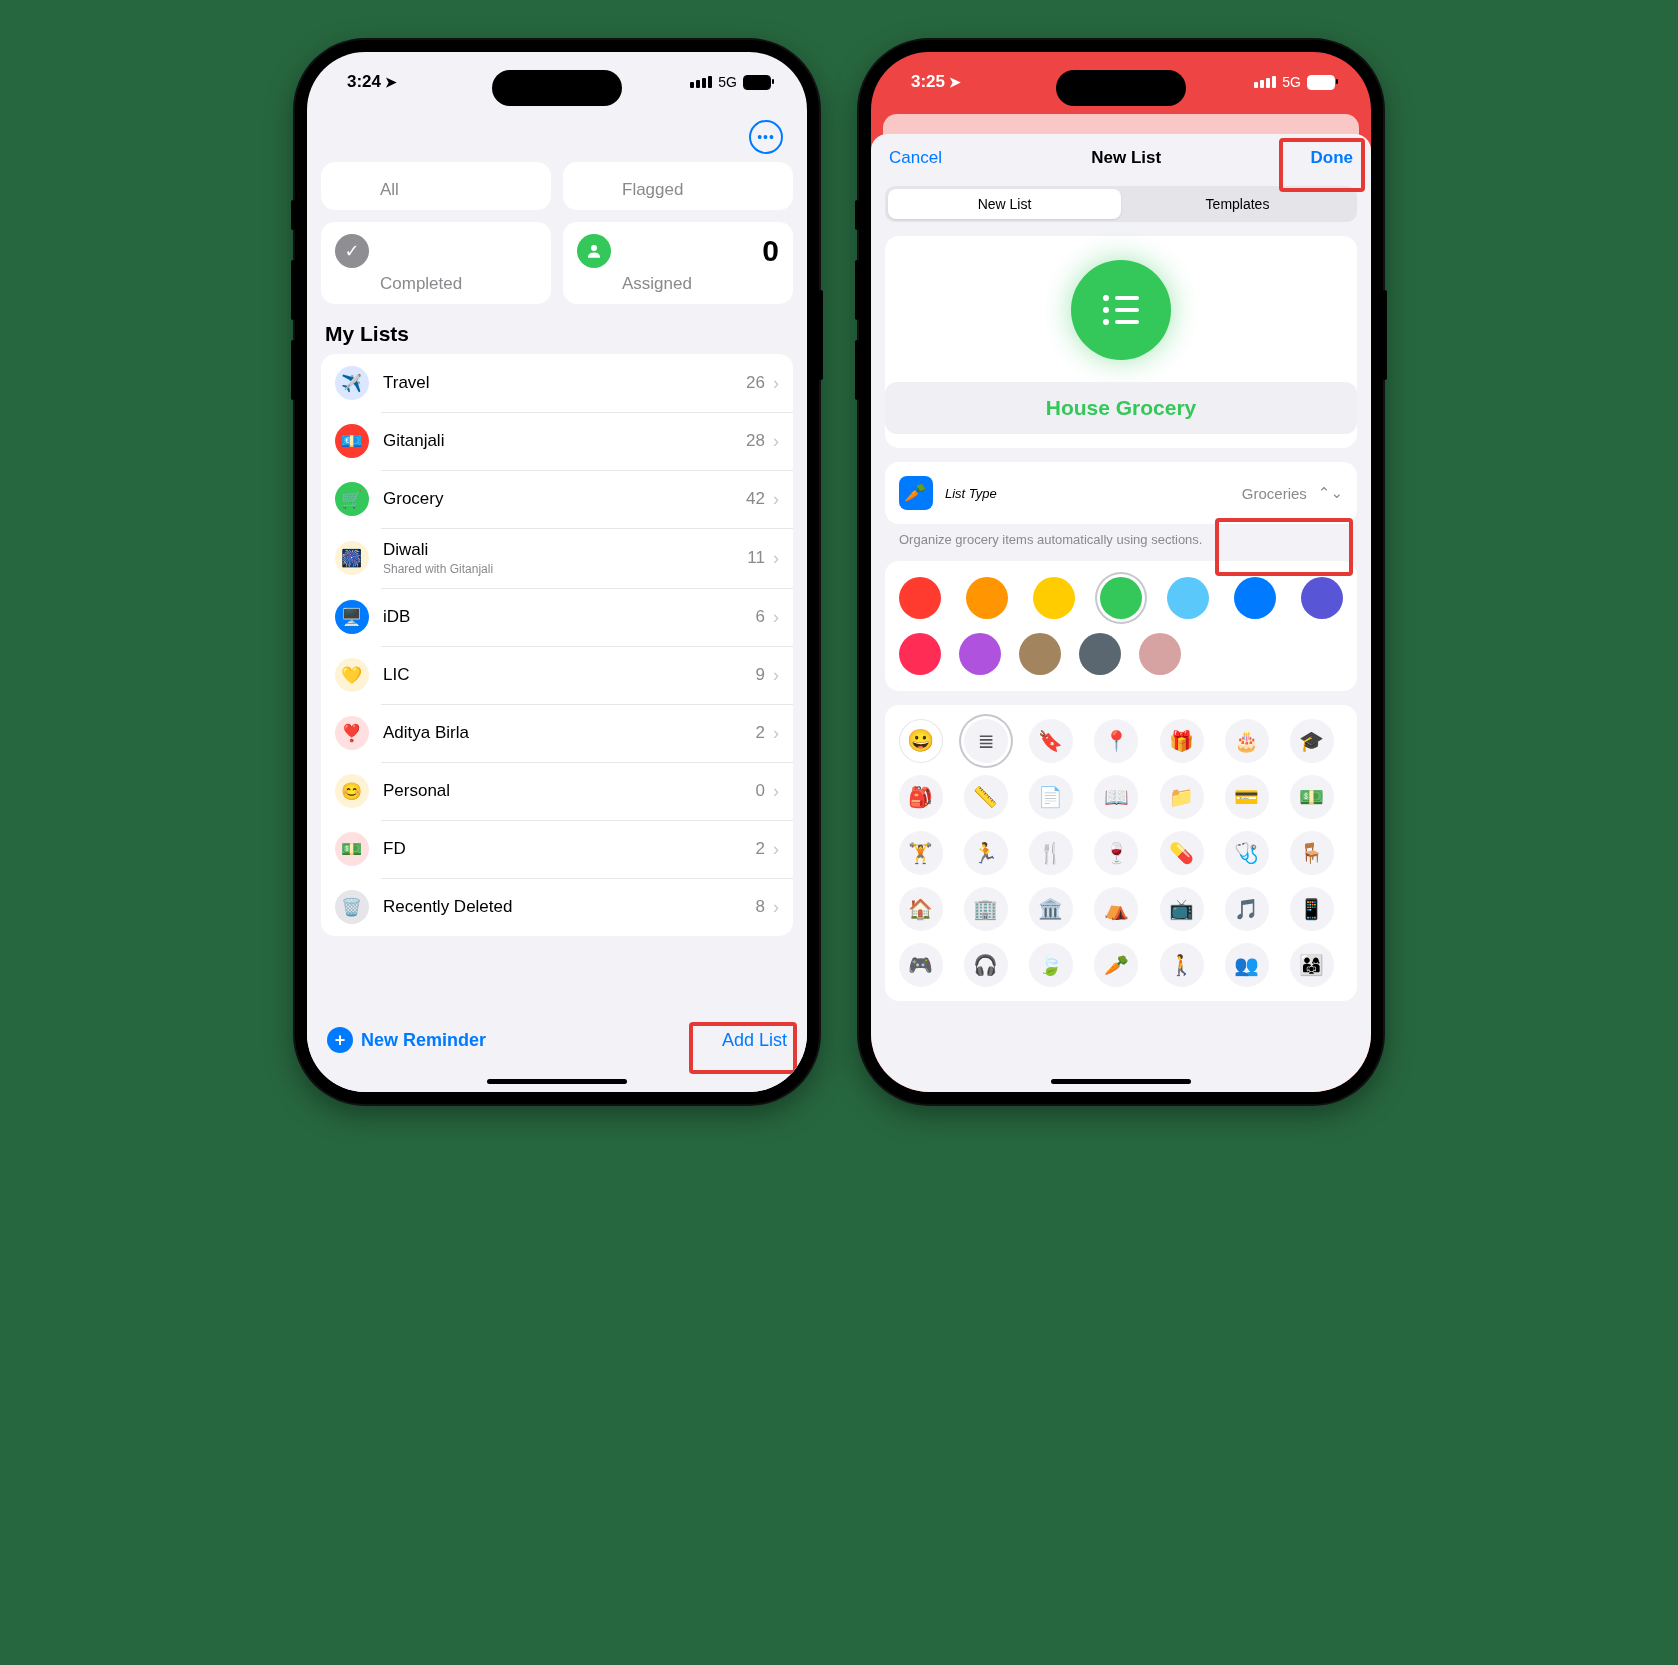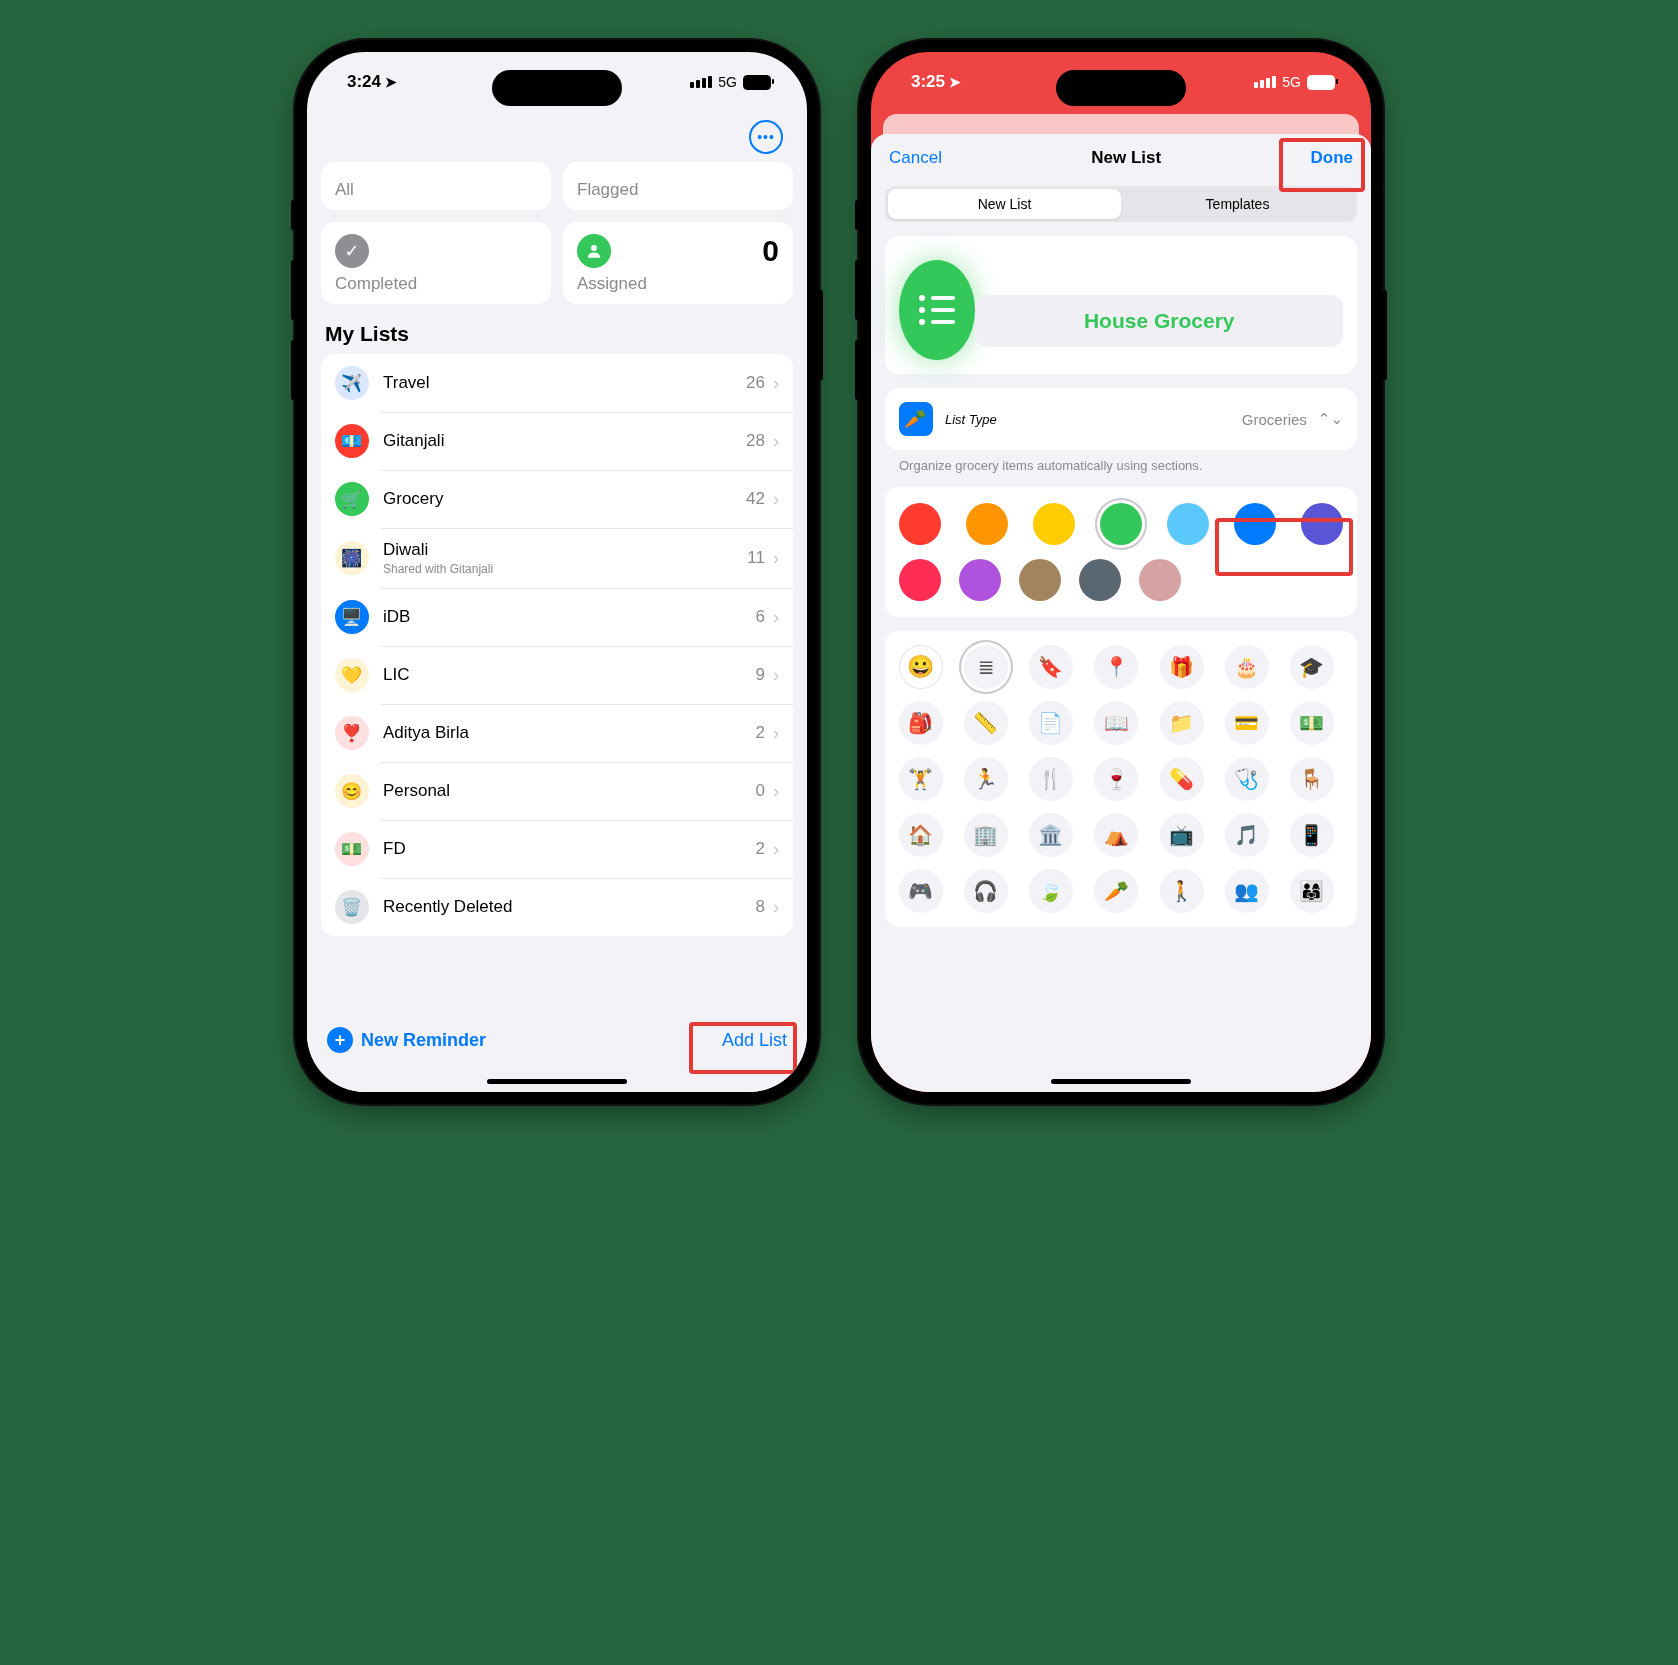--- a/index.html
+++ b/index.html
@@ -25,21 +25,21 @@
   .sig-dots span:nth-child(4){height:12px;}
   .sig-5g{font-size:14px;font-weight:500;}
   .battery{width:26px;height:13px;border:1.5px solid #000;border-radius:4px;position:relative;}
   .battery::after{content:"";position:absolute;right:-4px;top:3px;width:2px;height:5px;background:#000;border-radius:1px;}
   .battery i{display:block;width:100%;height:100%;background:#000;border-radius:2px;}
   
   .more-circle{position:absolute;top:68px;right:24px;width:30px;height:30px;border:2px solid #007aff;border-radius:50%;display:flex;align-items:center;justify-content:center;color:#007aff;font-size:14px;letter-spacing:1px;}
   .cards{display:grid;grid-template-columns:1fr 1fr;gap:12px;padding:0 14px;margin-top:50px;}
   .card{background:#fff;border-radius:14px;padding:12px 14px 10px;}
   .card-top{display:flex;justify-content:space-between;align-items:center;}
-  .card-label{color:#8a8a8e;font-size:17px;margin-top:6px;}
+  .card-label{color:#8a8a8e;font-size:17px;margin-top:6px;margin-left:45px;}
   .card-num{font-size:30px;font-weight:700;color:#000;}
   .ic-circle{width:34px;height:34px;border-radius:50%;display:flex;align-items:center;justify-content:center;color:#fff;font-size:18px;}
   .ic-gray{background:#8e8e93;}
   .ic-green{background:#34c759;}
   .section-title{font-size:21px;font-weight:700;padding:18px 18px 8px;}
   .list{background:#fff;border-radius:14px;margin:0 14px;}
   .row{display:flex;align-items:center;padding:12px 14px;position:relative;}
   .row+.row::before{content:"";position:absolute;top:0;left:60px;right:0;height:1px;background:#e5e5ea;}
   .row .icon{width:34px;height:34px;border-radius:50%;display:flex;align-items:center;justify-content:center;margin-right:14px;font-size:17px;flex:0 0 34px;}
   .row .title{flex:1;font-size:17px;color:#000;}
@@ -56,21 +56,21 @@
   .screen2-bg{background:#f2f2f7;}
   .sheet-peek{position:absolute;top:62px;left:12px;right:12px;height:22px;background:#fff;border-radius:14px 14px 0 0;opacity:.7;}
   .sheet{position:absolute;top:82px;left:0;right:0;bottom:0;background:#f2f2f7;border-radius:16px 16px 0 0;overflow:hidden;}
   .modal-header{display:flex;align-items:center;justify-content:space-between;padding:14px 18px;font-size:17px;}
   .modal-header .title{font-weight:600;}
   .blue{color:#007aff;}
   .blue.bold{font-weight:600;}
   .segment{display:flex;background:#e4e4e9;border-radius:10px;margin:4px 14px 14px;padding:3px;font-size:14px;font-weight:500;}
   .segment div{flex:1;text-align:center;padding:7px 0;border-radius:8px;color:#000;}
   .segment .active{background:#fff;box-shadow:0 1px 2px rgba(0,0,0,.1);}
-  .name-card{background:#fff;border-radius:14px;margin:0 14px;padding:24px 14px 14px;display:flex;flex-direction:row;align-items:center;}
+  .name-card{background:#fff;border-radius:14px;margin:0 14px;padding:24px 14px 14px;display:flex;flex-direction:column;align-items:center;}
   .big-icon{width:100px;height:100px;border-radius:50%;background:#34c759;display:flex;align-items:center;justify-content:center;box-shadow:0 0 28px rgba(52,199,89,.45);}
   .list-lines{display:flex;flex-direction:column;gap:6px;}
   .list-lines span{display:flex;align-items:center;gap:6px;}
   .list-lines i{width:6px;height:6px;border-radius:50%;background:#fff;}
   .list-lines b{width:24px;height:4px;border-radius:2px;background:#fff;}
   .name-field{margin-top:22px;width:100%;background:#efeff4;border-radius:12px;padding:14px;text-align:center;font-size:21px;font-weight:700;color:#34c759;}
   .type-card{background:#fff;border-radius:14px;margin:14px 14px 6px;padding:14px;display:flex;align-items:center;gap:12px;}
   .carrot{width:34px;height:34px;border-radius:8px;background:#007aff;display:flex;align-items:center;justify-content:center;color:#fff;font-size:18px;}
   .type-label{flex:1;font-size:13px;font-style:italic;}
   .type-val{color:#8a8a8e;font-size:15px;display:flex;align-items:center;gap:11px;}

